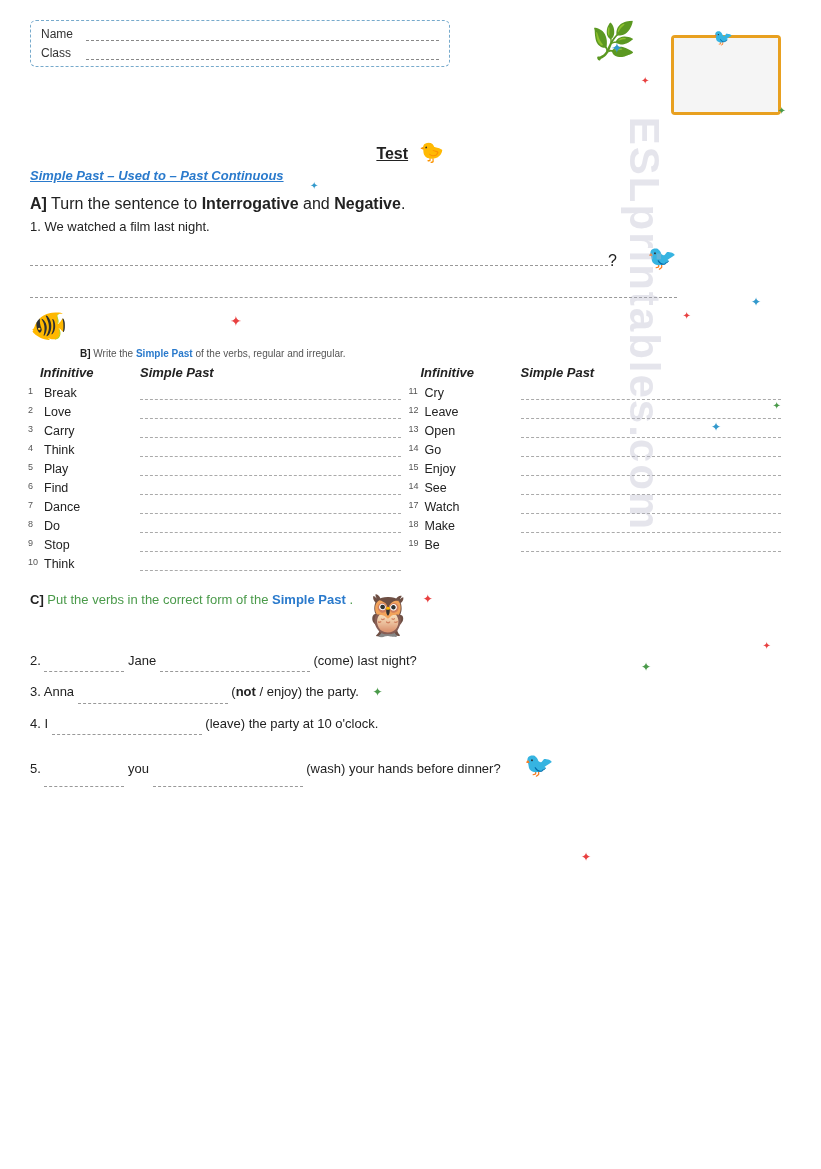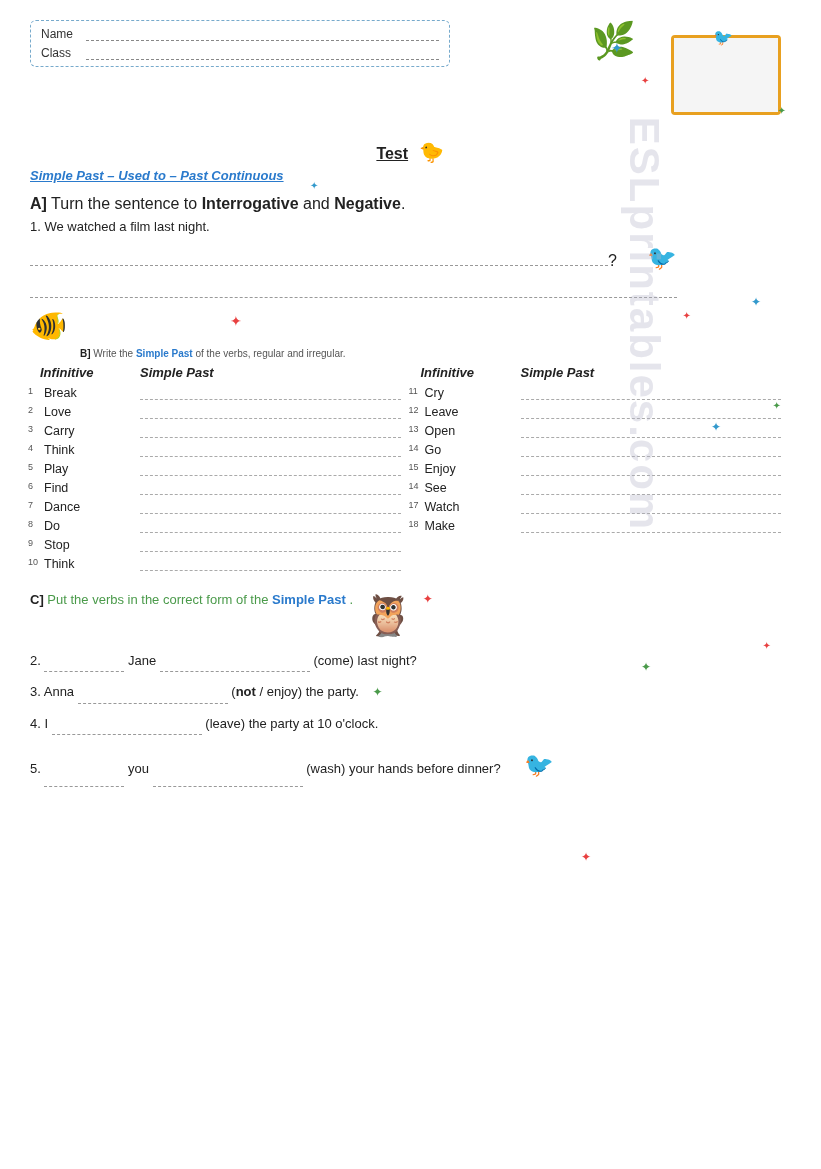--- a/index.html
+++ b/index.html
@@ -388,20 +388,25 @@
     <div class="verb-row">
       <span class="verb-num superscript">17</span>
       <span class="verb-name">Watch</span>
       <div class="verb-line"></div>
     </div>
     <div class="verb-row">
       <span class="verb-num superscript">18</span>
       <span class="verb-name">Make</span>
       <div class="verb-line"></div>
     </div>
+    <div class="verb-row">
+      <span class="verb-num superscript">19</span>
+      <span class="verb-name">Be</span>
+      <div class="verb-line"></div>
+    </div>
   </div>
 </div>
 
 <div class="section-c">
   <div style="display:flex;align-items:flex-start;gap:10px;margin-bottom:10px;">
     <div>
       <span class="c-label">C]</span>
       <span class="c-colored"> Put the verbs in the correct form of the </span>
       <span class="c-blue">Simple Past</span>
       <span class="c-colored">.</span>

